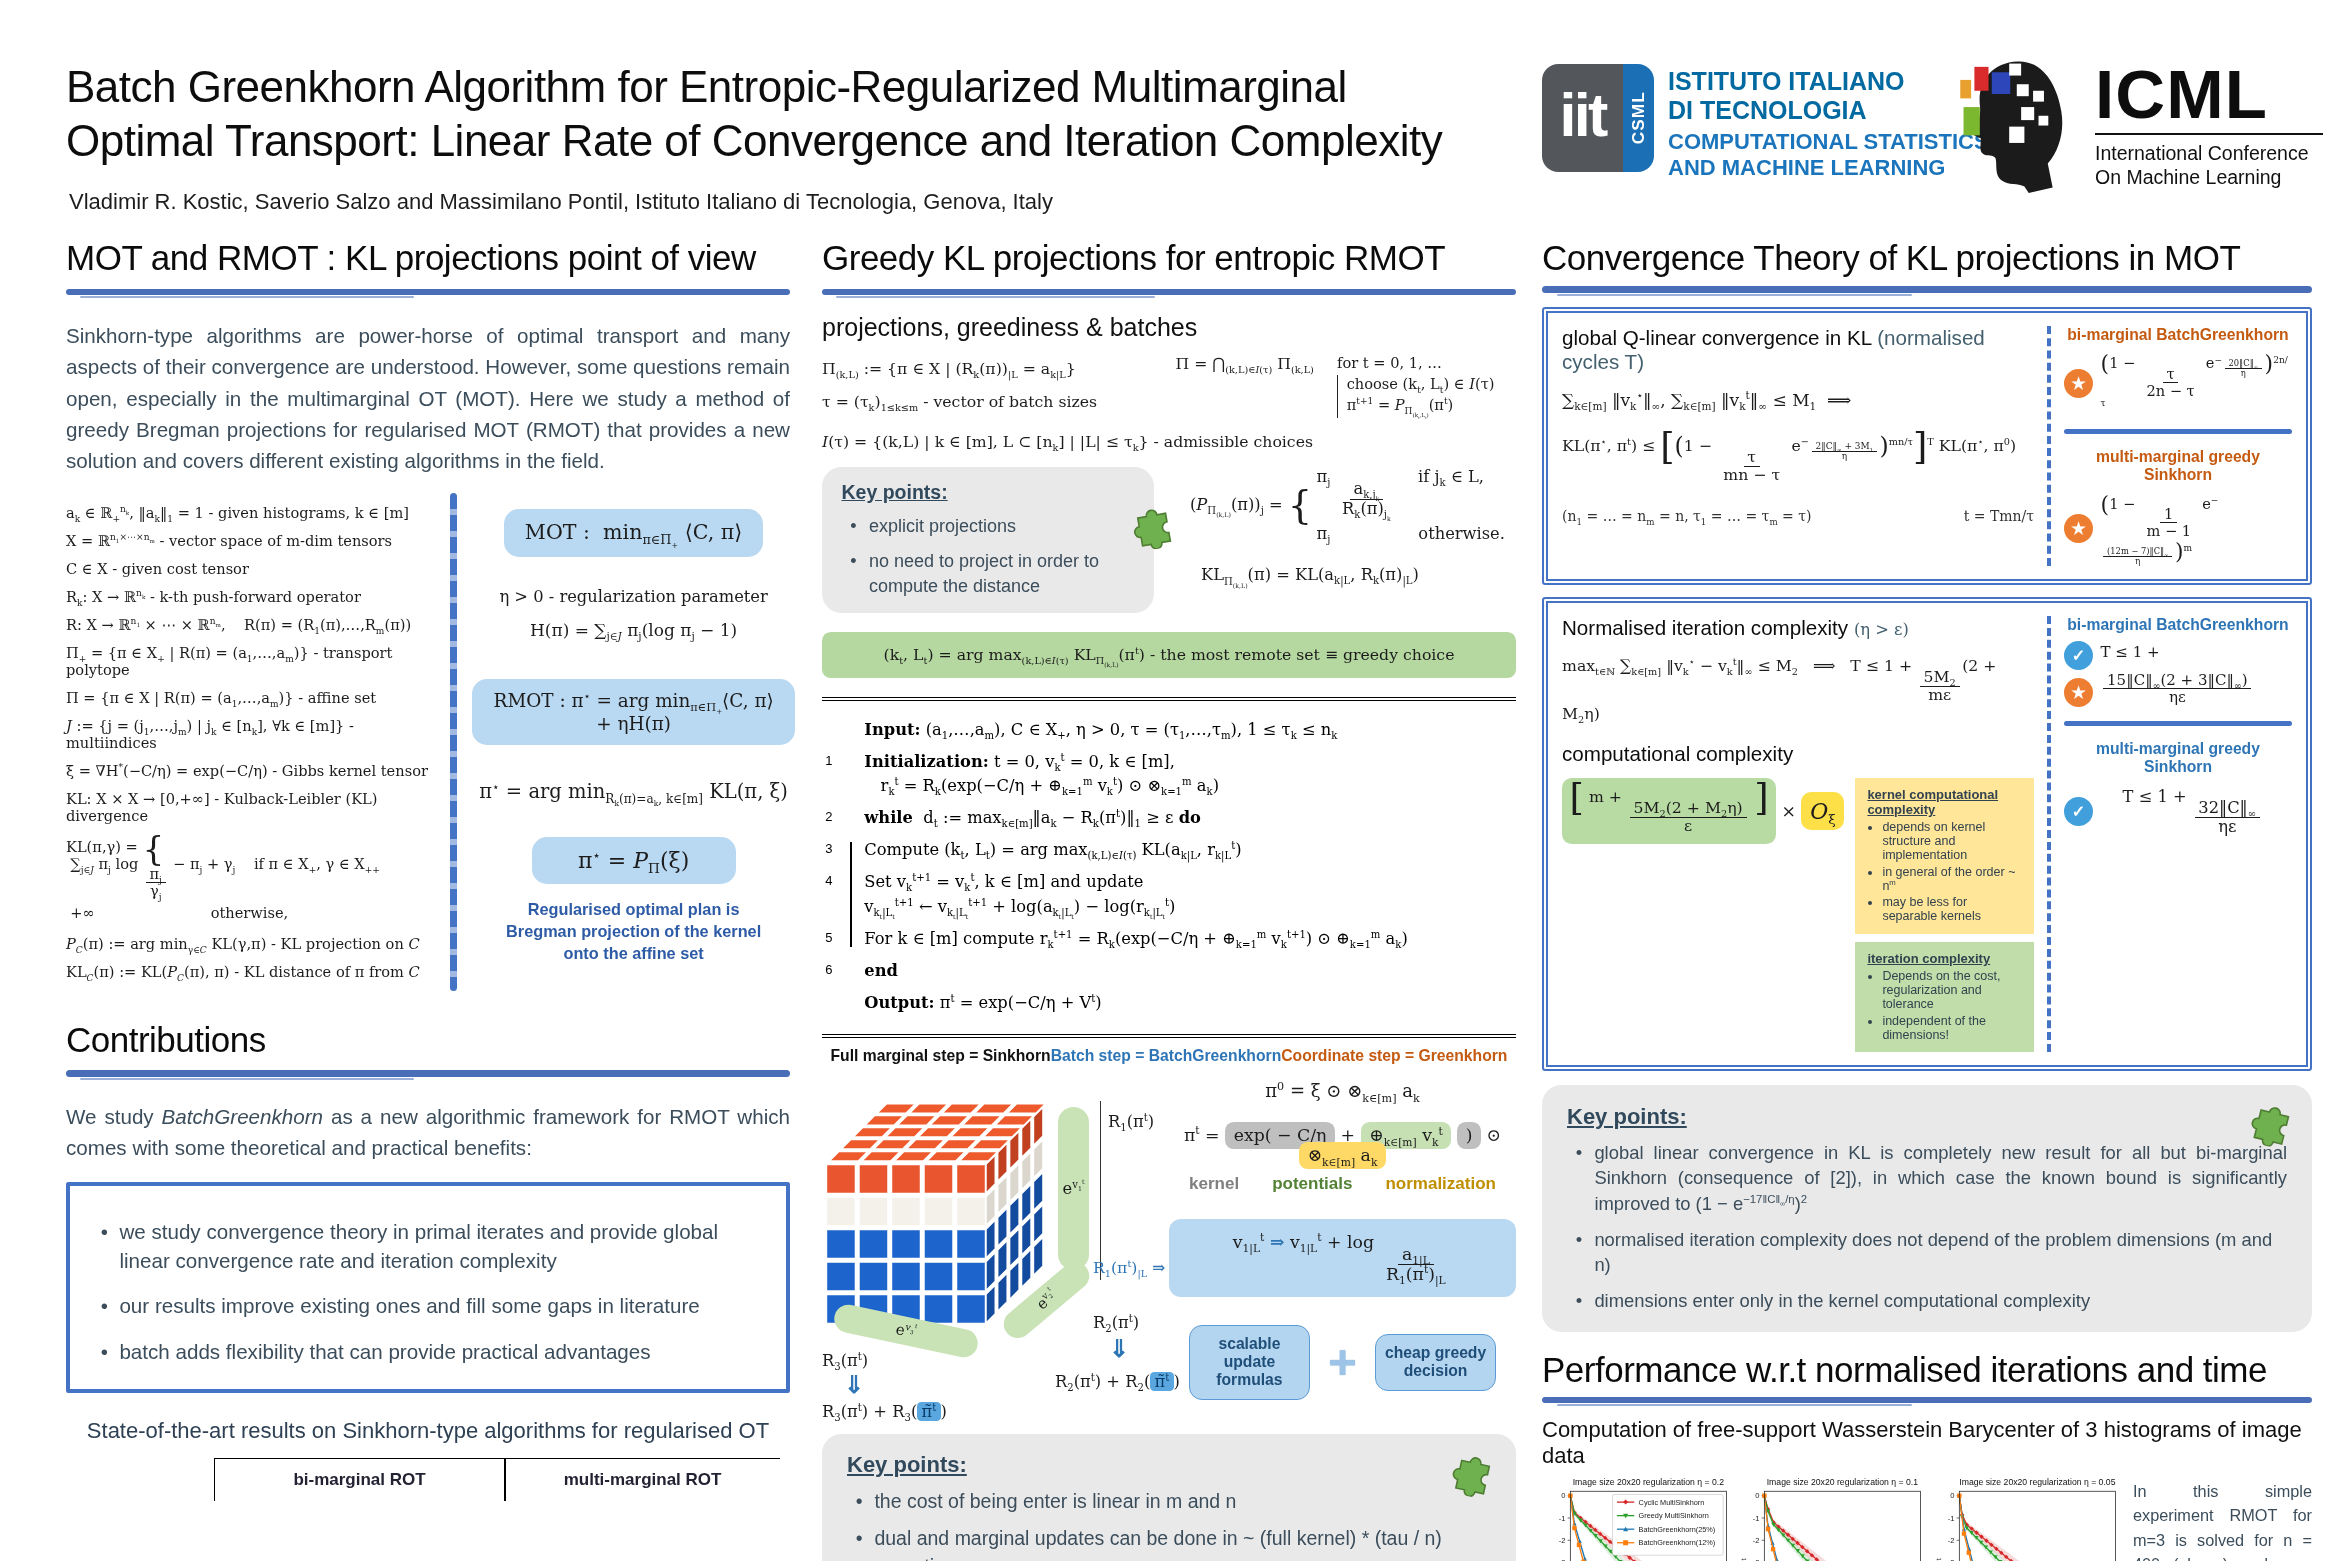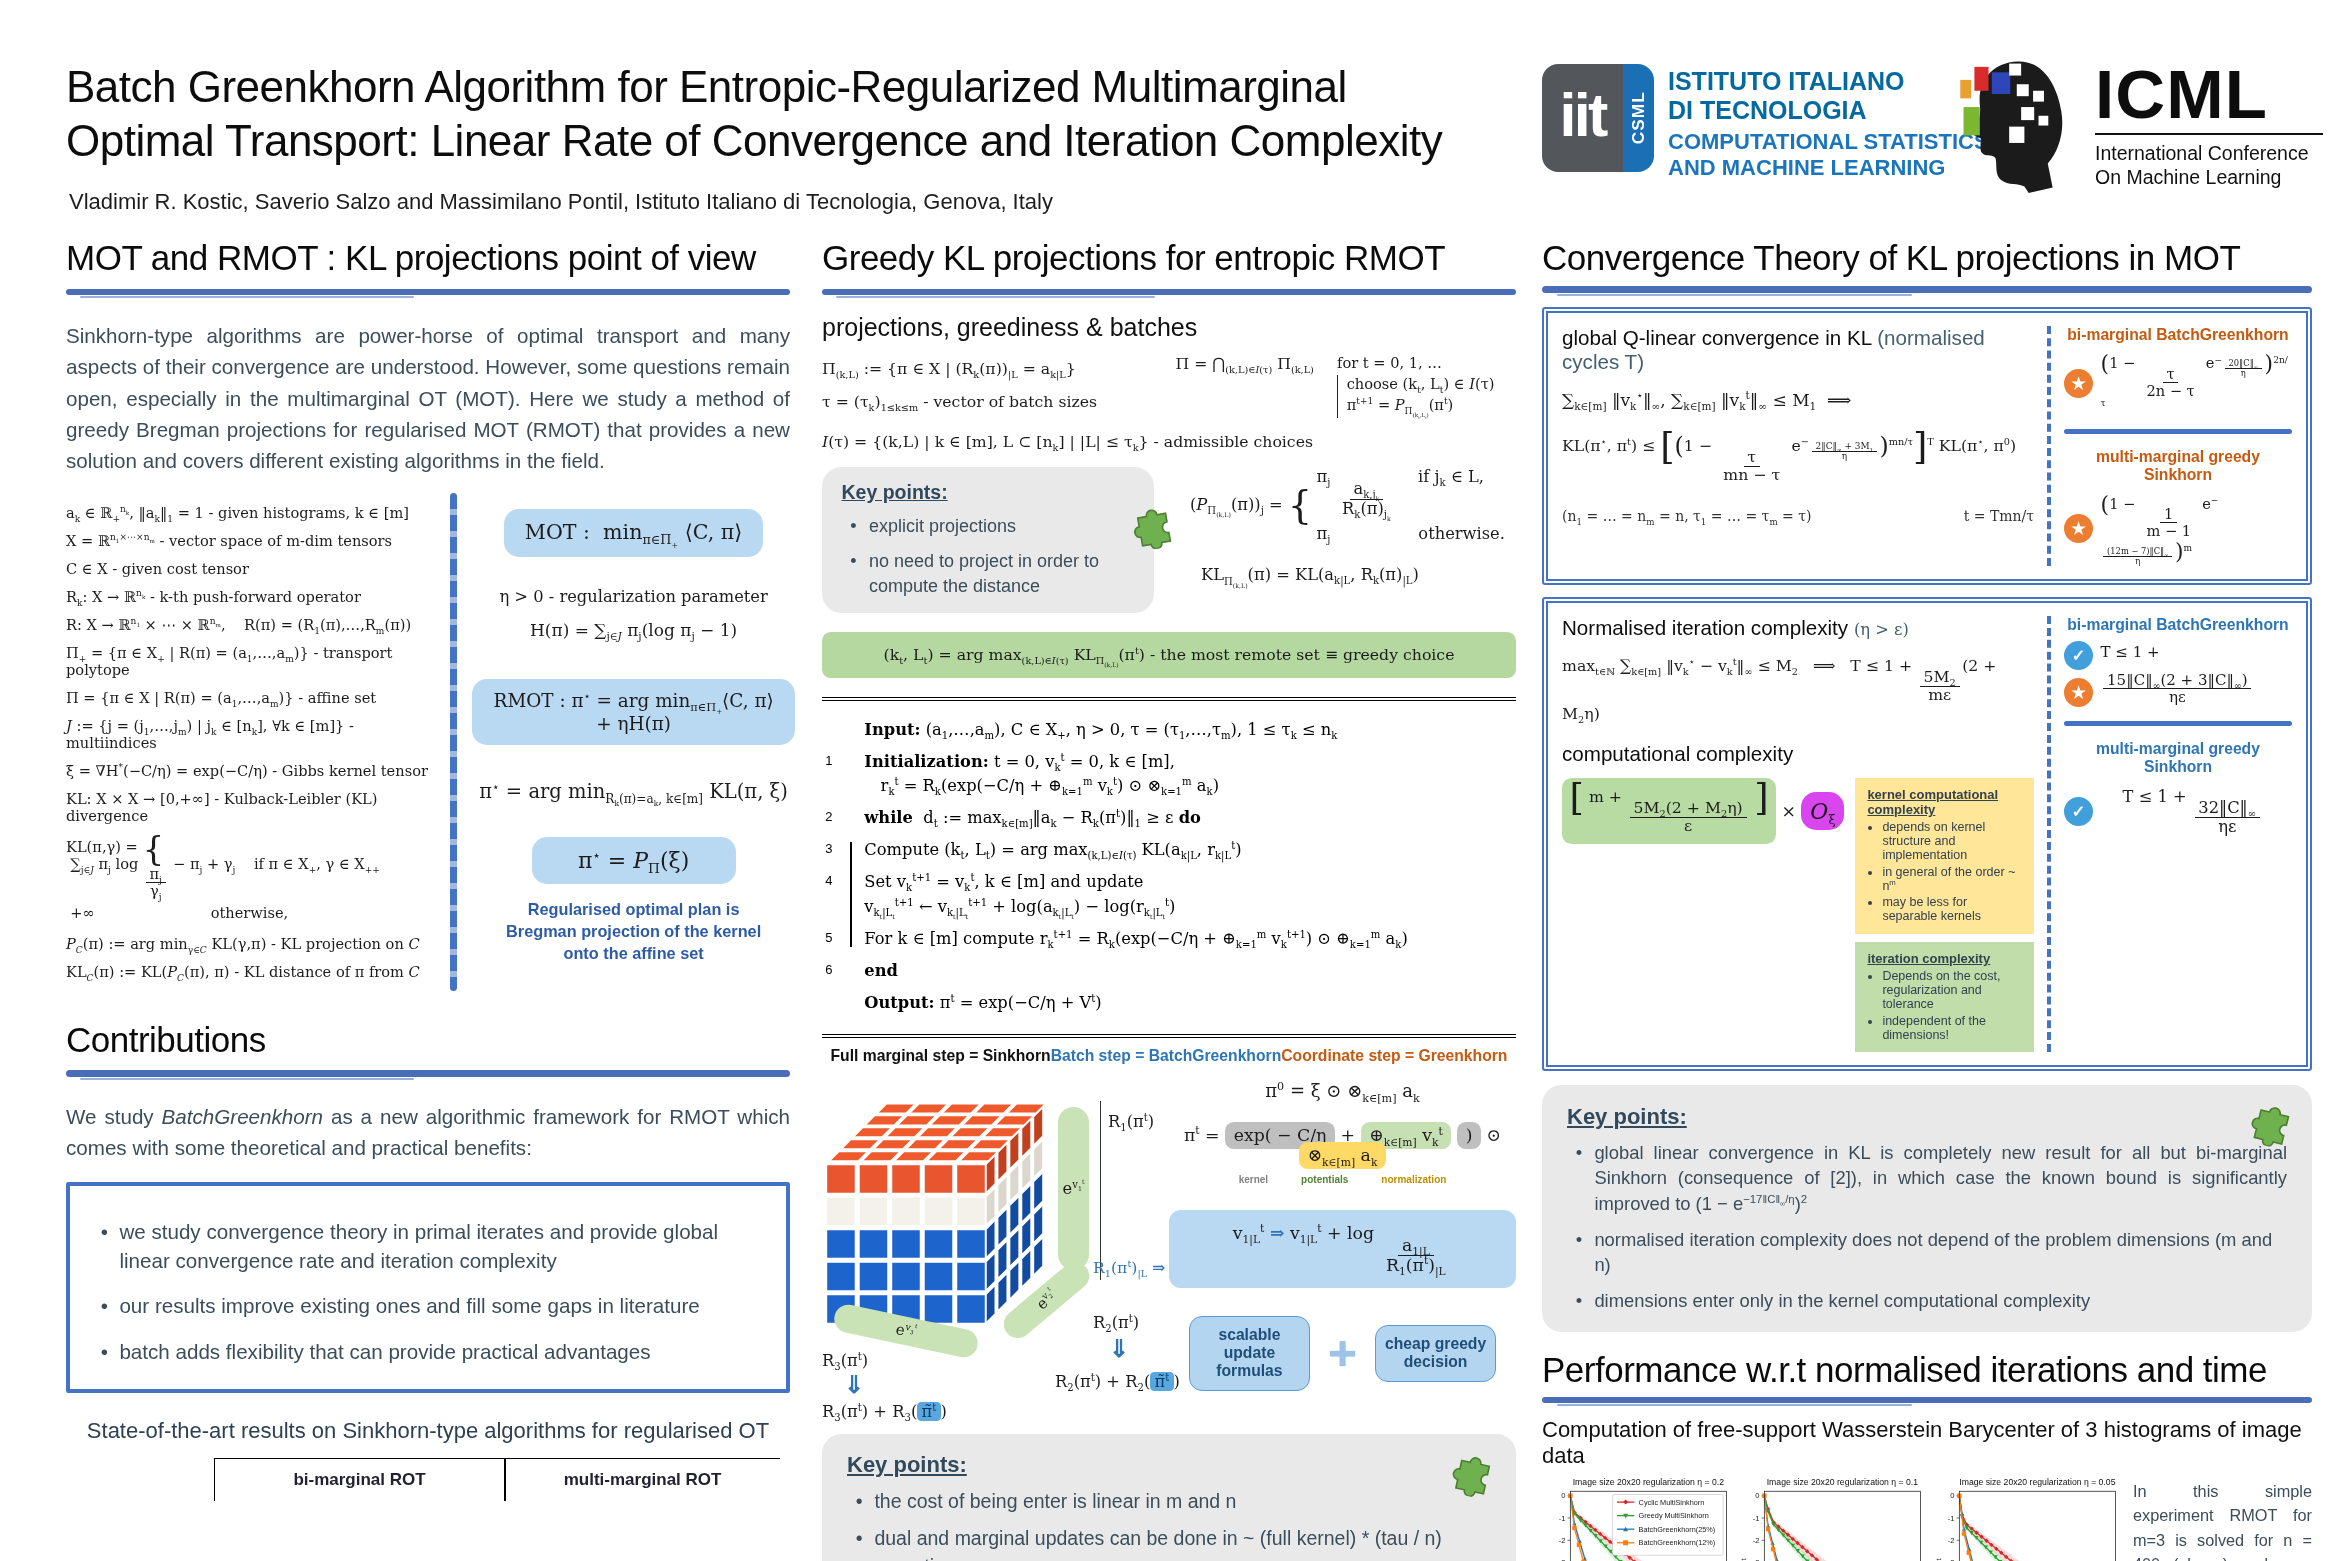--- a/index.html
+++ b/index.html
@@ -344,21 +344,21 @@
       <div class="m" style="position:absolute;left:11px;top:270px;width:146px;height:28px;background:#c9e3b6;border-radius:15px;display:flex;align-items:center;justify-content:center;font-size:15px;transform:rotate(12deg);">
           <span>e<sup>v<sub>3</sub><sup>t</sup></sup></span>
         </div>
       <div class="m" style="position:absolute;left:0px;top:304px;font-size:16.3px;">R<sub>3</sub>(π<sup>t</sup>)</div>
       <div class="arr" style="position:absolute;left:22px;top:324px;font-size:24px;">⇓</div>
       <div class="m" style="position:absolute;left:0px;top:355px;font-size:16.3px;">R<sub>3</sub>(π<sup>t</sup>) + R<sub>3</sub>(<span class="hlb">π̃<sup>t</sup></span>)</div>
 
       <div style="position:absolute;left:347px;top:33px;width:347px;">
         <div class="m" style="font-size:18px;text-align:center;">π<sup>0</sup> = ξ ⊙ ⊗<sub>k∈[m]</sub> a<sub>k</sub></div>
         <div class="m" style="font-size:17.3px;text-align:center;margin-top:24px;">π<sup>t</sup> = <span class="chip gray">exp( − C/η</span> + <span class="chip green">⊕<sub>k∈[m]</sub> v<sub>k</sub><sup>t</sup></span> <span class="chip gray">)</span> ⊙ <span class="chip yellow">⊗<sub>k∈[m]</sub> a<sub>k</sub></span></div>
-        <div style="display:flex;justify-content:center;gap:33px;margin-top:8.7px;font-weight:700;font-size:10px;">
+        <div style="display:flex;justify-content:center;gap:33px;margin-top:8.7px;font-weight:700;font-size:17px;">
           <span style="color:#808080;">kernel</span>
           <span style="color:#538135;">potentials</span>
           <span style="color:#bf8f00;">normalization</span>
         </div>
         <div class="m" style="background:#b9d8f1;border-radius:12px;padding:13px 11px;text-align:center;font-size:17.3px;margin-top:25px;">v<sub>1|L</sub><sup>t</sup> <span class="arr">⇒</span> v<sub>1|L</sub><sup>t</sup> + log <span class="frac">
               <span class="top">a<sub>1|L</sub></span>
               <span class="bot">R<sub>1</sub>(π<sup>t</sup>)<sub>|L</sub></span>
             </span></div>
         <div style="display:flex;align-items:center;justify-content:center;gap:18.4px;margin-top:28px;">
           <div style="background:#b4d5ef;border:1.6px solid #5b9bd5;color:#1f4e79;border-radius:13px;width:108px;padding:9.8px 5.4px;text-align:center;font-weight:700;font-size:15.7px;">scalable update formulas</div>
@@ -437,21 +437,21 @@
               <span class="bot">mε</span>
             </span>(2 + M<sub>2</sub>η)</div>
         <div style="font-size:20.6px;color:#0d0d0d;margin-top:19.5px;">computational complexity</div>
         <div style="display:flex;gap:11px;margin-top:12px;align-items:flex-start;">
           <div style="flex:none;display:flex;align-items:center;gap:5.4px;">
             <span class="m" style="background:#b7dba2;border-radius:9.8px;padding:8.7px 7.6px;font-size:15.7px;display:inline-block;"><span class="big2">[</span> m + <span class="frac">
                   <span class="top">5M<sub>2</sub>(2 + M<sub>2</sub>η)</span>
                   <span class="bot">ε</span>
                 </span> <span class="big2">]</span></span>
             <span class="m" style="font-size:17.3px;">×</span>
-            <span class="m" style="background:#d946ef;border-radius:15px;padding:6.5px 8.7px;font-size:22px;display:inline-block;"><i>O</i><sub>ξ</sub></span>
+            <span class="m" style="background:#fde047;border-radius:10px;padding:6.5px 8.7px;font-size:22px;display:inline-block;"><i>O</i><sub>ξ</sub></span>
           </div>
           <div style="flex:1;">
             <div class="callout" style="background:#ffe699;">
               <div class="ct">kernel computational complexity</div>
               <ul>
                 <li>depends on kernel structure and implementation</li>
                 <li>in general of the order ~ n<sup>m</sup></li>
                 <li>may be less for separable kernels</li>
               </ul>
             </div>

